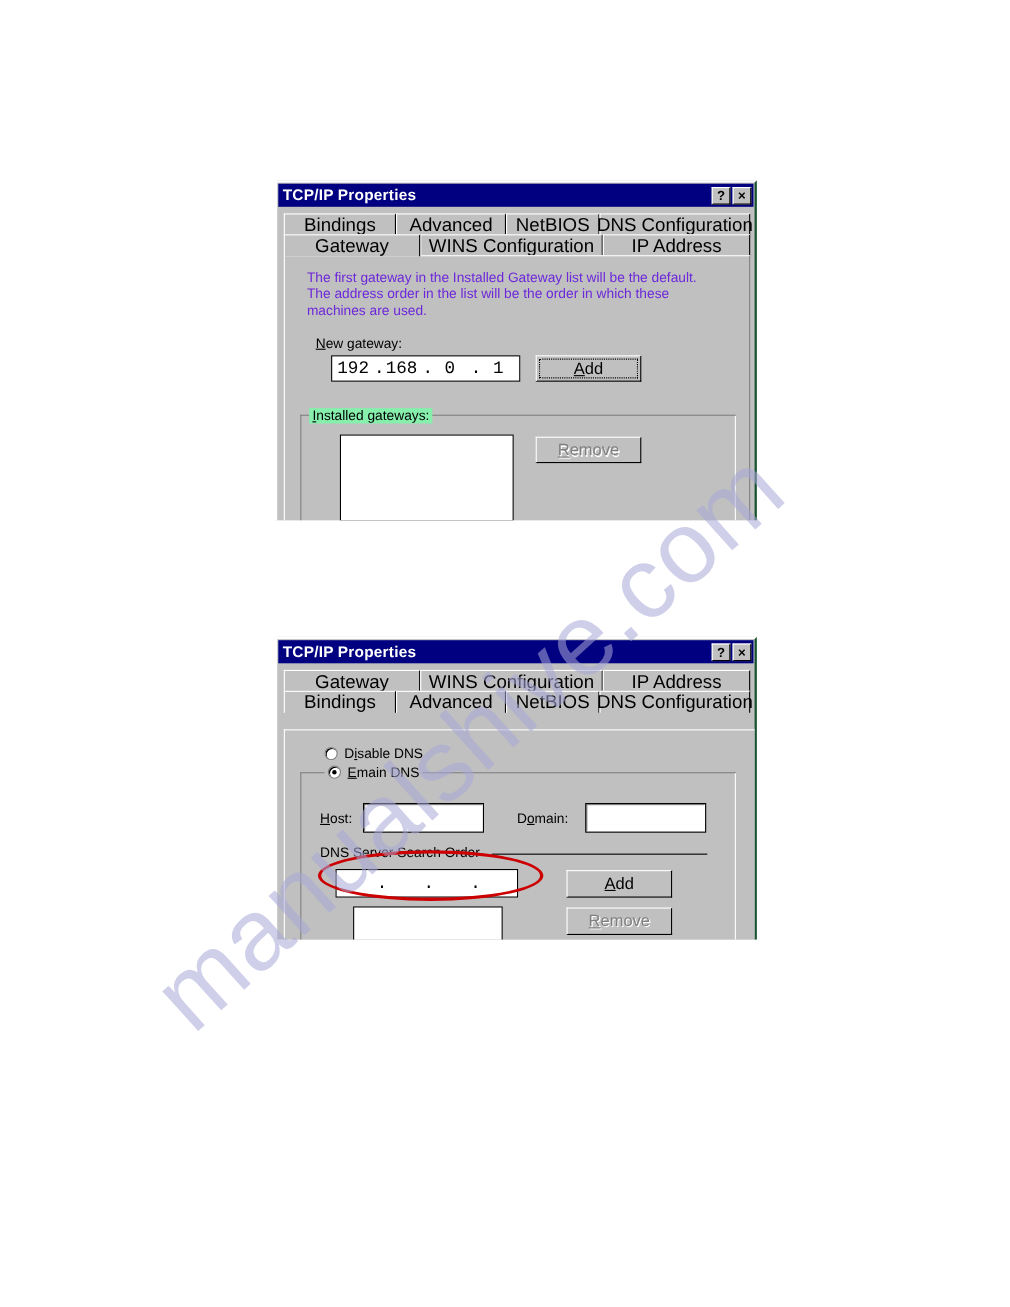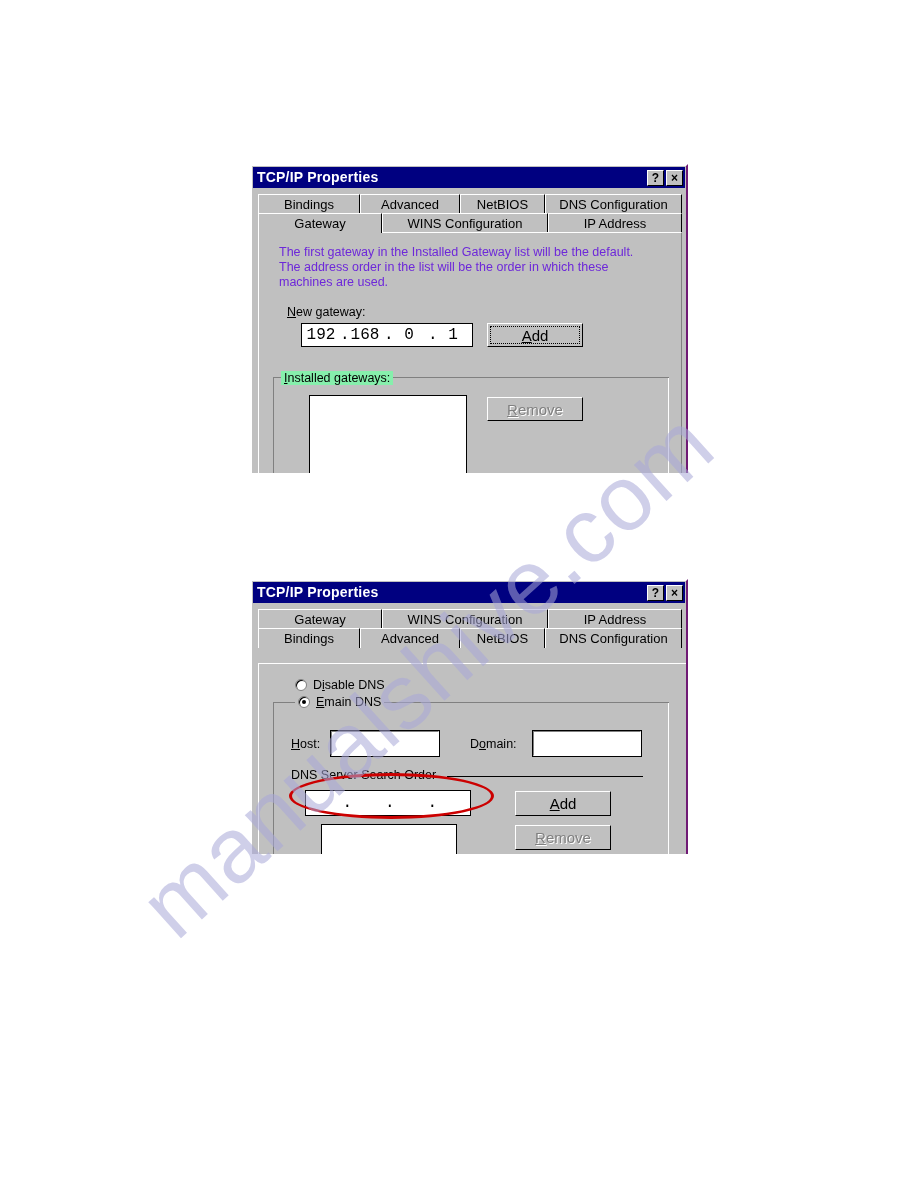--- a/index.html
+++ b/index.html
@@ -35,21 +35,21 @@
     transform-origin: 0 0;
   }
   .wm1 { left: 120px; top: 880px; transform: rotate(-42deg); }
 
   
   .dialog {
     position: absolute;
     background: #c0c0c0;
     border-top: 2px solid #ffffff;
     border-left: 2px solid #ffffff;
-    border-right: 2px solid #701a75;
+    border-right: 2px solid #14532d;
     box-sizing: border-box;
     overflow: hidden;
     z-index: 2;
   }
   .titlebar {
     height: 21px;
     background: #000080;
     display: flex;
     align-items: center;
     padding: 0 2px 0 4px;
@@ -95,21 +95,21 @@
     height: 20px;
     position: relative;
   }
   .tab {
     height: 20px;
     background: #c0c0c0;
     border-top: 1px solid #ffffff;
     border-left: 1px solid #ffffff;
     border-right: 1px solid #000000;
     box-sizing: border-box;
-    font-size: 13px;
+    font-size: 17px;
     font-family: "Liberation Sans", sans-serif;
     color: #000000;
     display: flex;
     align-items: center;
     justify-content: center;
     white-space: nowrap;
   }
   .tab.active {
     background: #c0c0c0;
     border-bottom: none;

